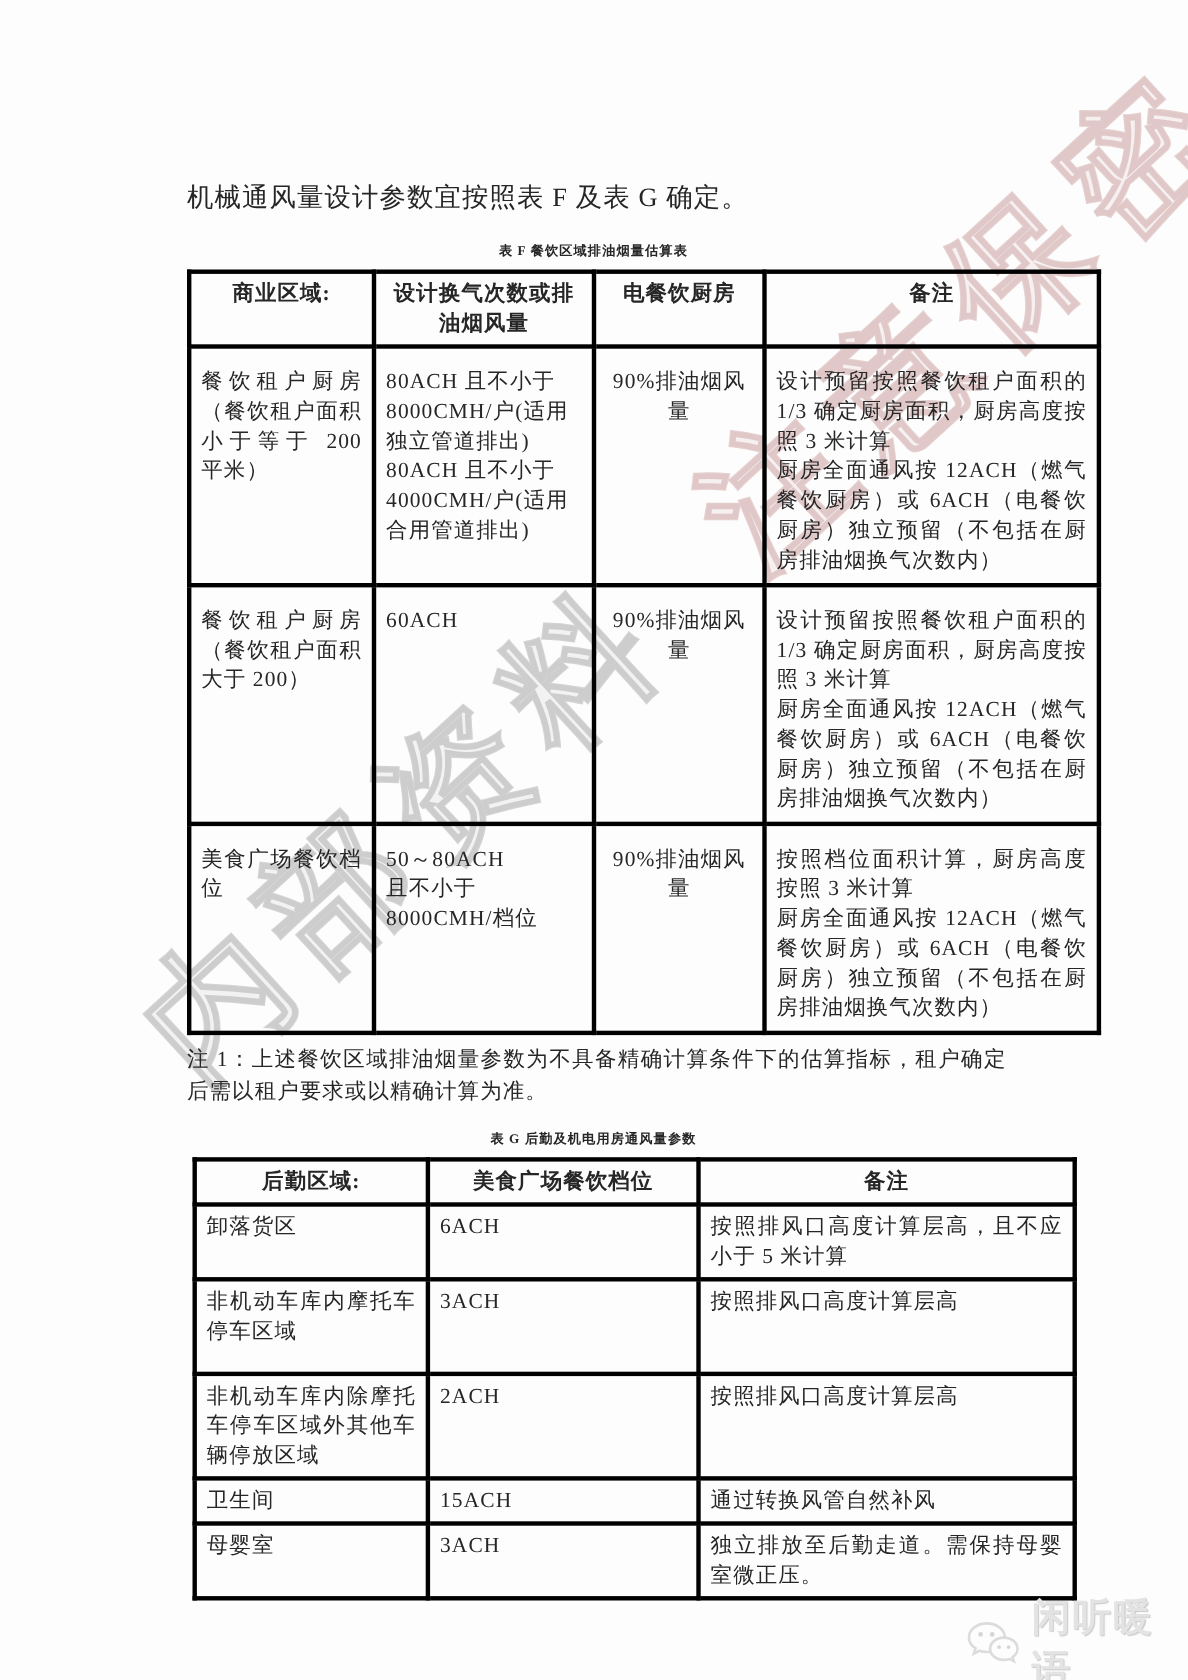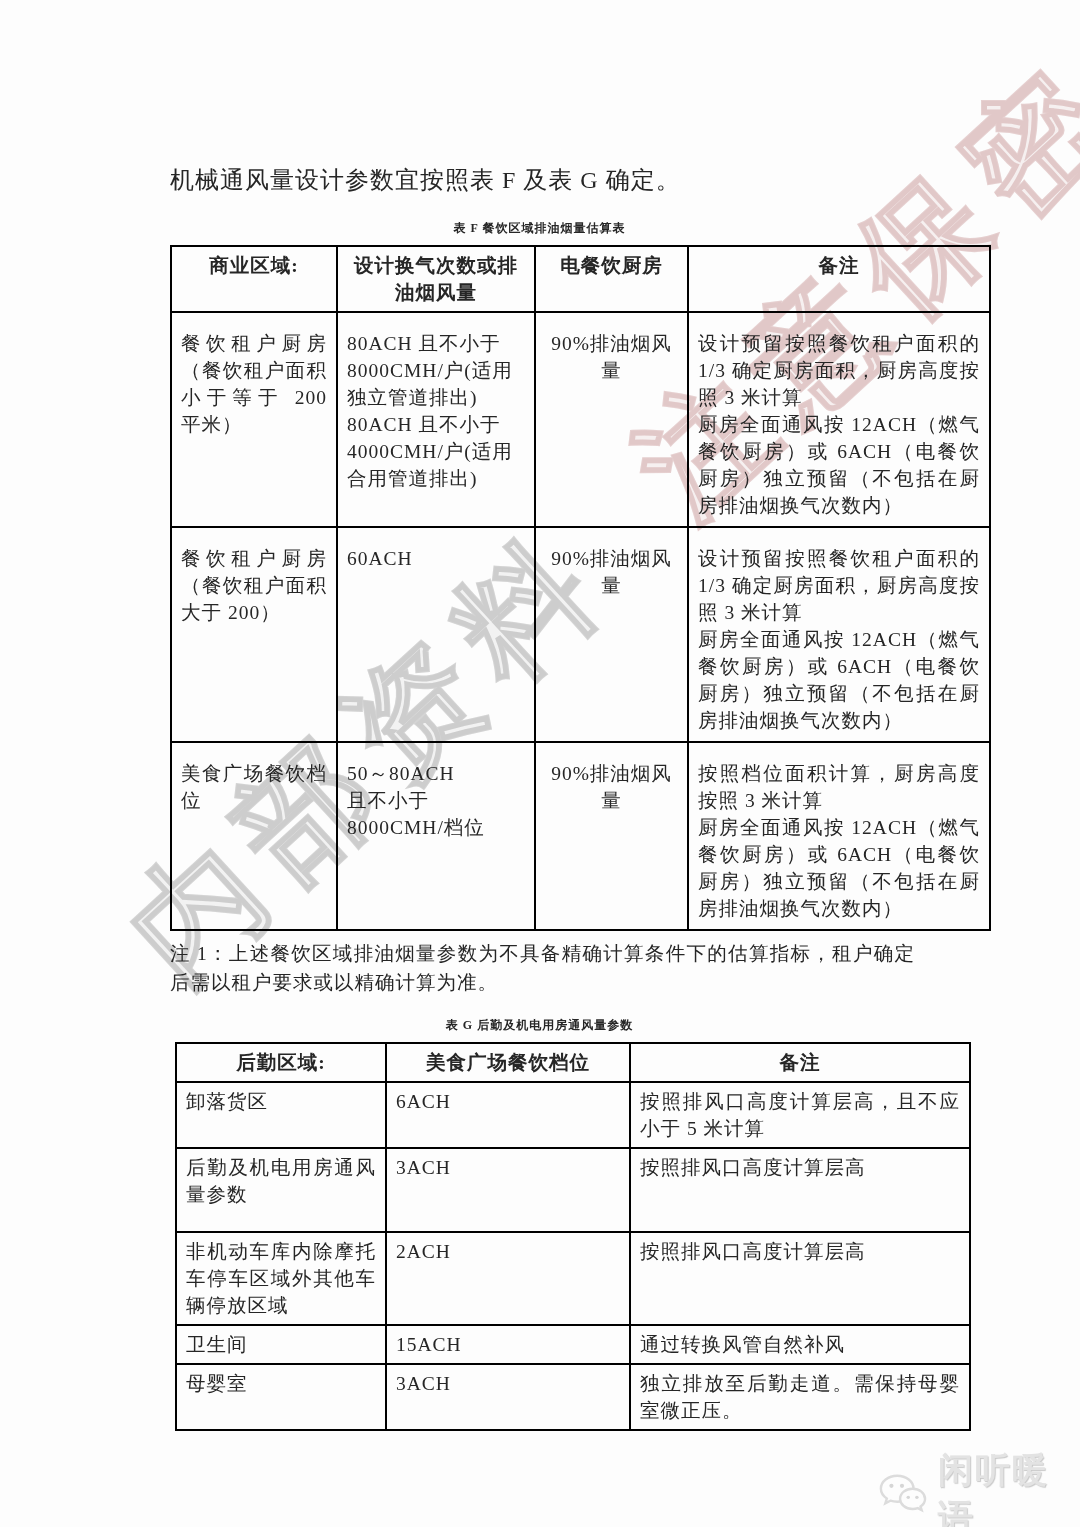--- a/index.html
+++ b/index.html
@@ -44,21 +44,21 @@
   }
   .caption-g{margin-top:20px;}
 
   table.tbl{
     border-collapse:collapse;table-layout:fixed;
     margin-left:170px;background:transparent;
     font-size:19.5px;line-height:27px;
   }
   table.tbl-g{margin-left:175px;}
   .tbl th,.tbl td{
-    border:2px solid #000000;
+    border:4px solid #000000;
     padding:5px 9px;vertical-align:top;
     letter-spacing:1px;
     background:transparent;
   }
   .tbl th{font-weight:bold;}
   .tf-c1{width:146px;} .tf-c2{width:178px;} .tf-c3{width:133px;} .tf-c4{width:282px;}
   .tg-c1{width:190px;} .tg-c2{width:224px;} .tg-c3{width:320px;}
   th.center,td.center{text-align:center;}
   td.c-area,td.c-remark{text-align:justify;}
   .para{margin:0;}
@@ -180,21 +180,21 @@
             </td>
             <td class="tg-c2 c-ach">
               <div class="para">6ACH</div>
             </td>
             <td class="tg-c3 c-remark">
               <div class="para">按照排风口高度计算层高，且不应小于 5 米计算</div>
             </td>
           </tr>
           <tr>
             <td class="tg-c1 c-area">
-              <div class="para">后勤及机电用房通风量参数</div>
+              <div class="para">非机动车库内摩托车停车区域</div>
             </td>
             <td class="tg-c2 c-ach">
               <div class="para">3ACH</div>
             </td>
             <td class="tg-c3 c-remark">
               <div class="para">按照排风口高度计算层高</div>
             </td>
           </tr>
           <tr>
             <td class="tg-c1 c-area">

